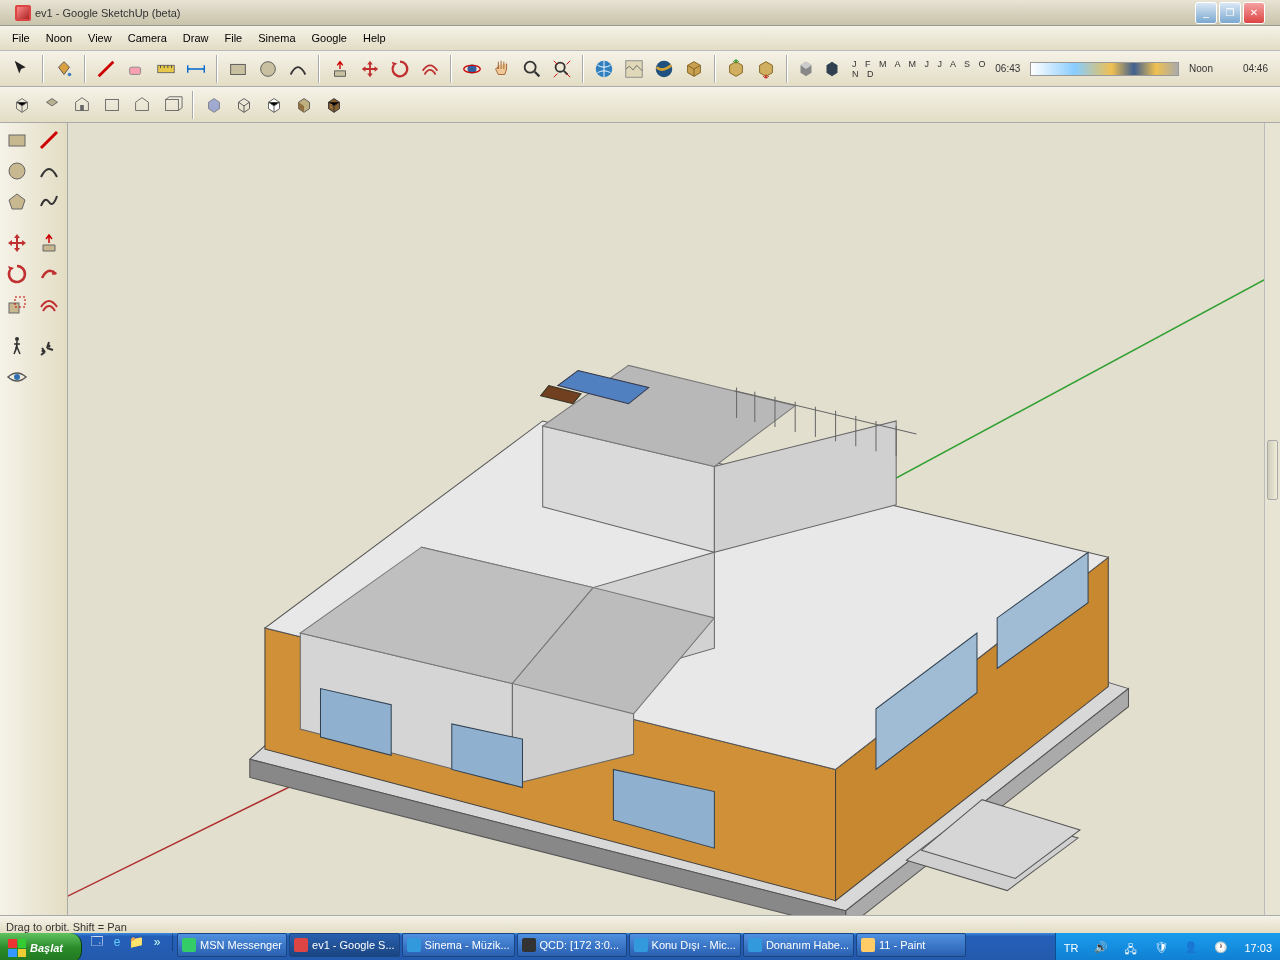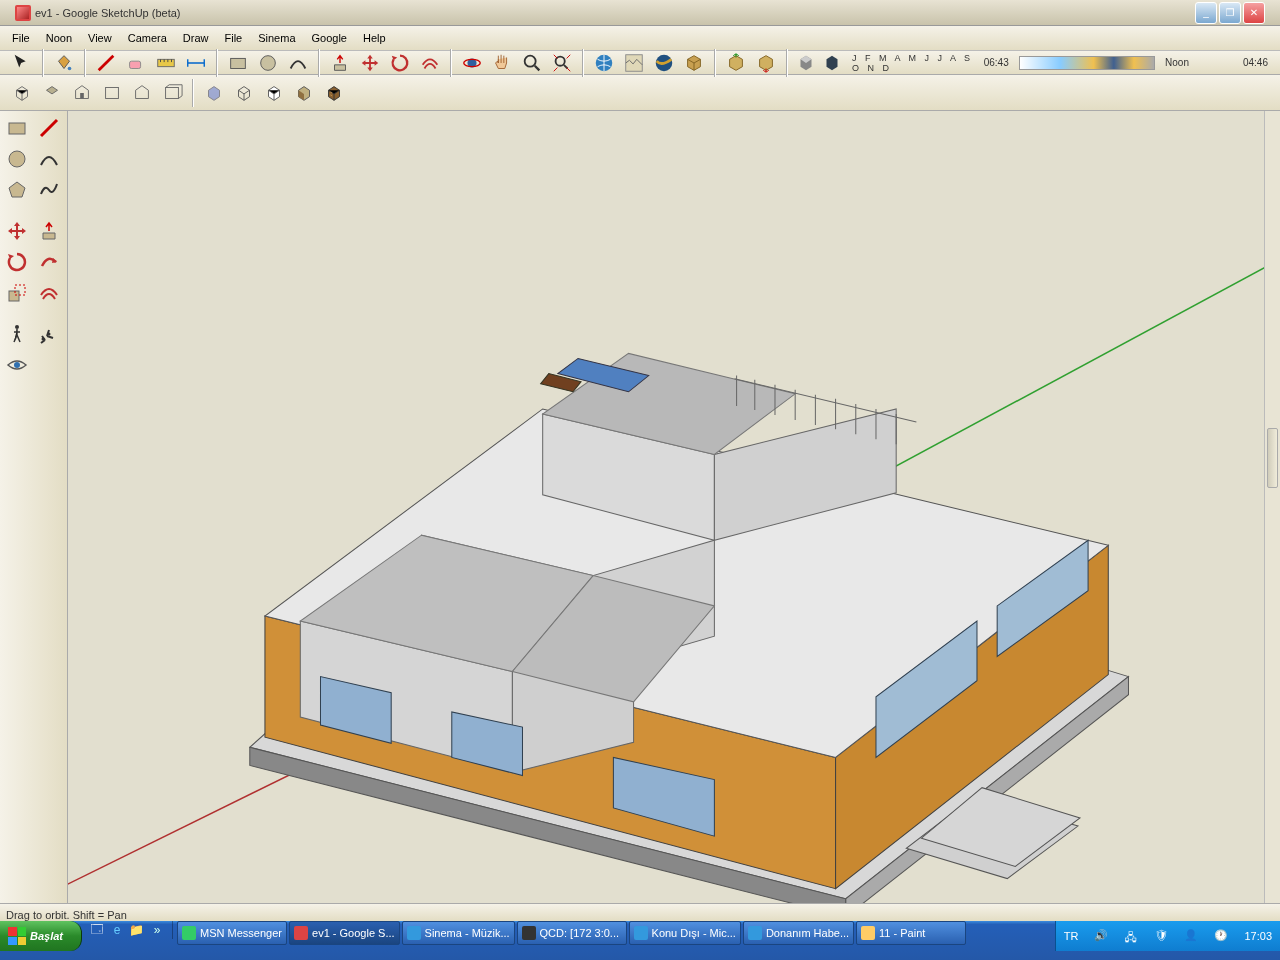--- a/index.html
+++ b/index.html
@@ -7,21 +7,21 @@
 .titlebar{height:26px;background:linear-gradient(to bottom,#e8e3d3 0%,#d8d3bf 50%,#c9c3ab 100%);display:flex;align-items:center;padding:0 15px;border-bottom:1px solid #999}
 .titlebar .icon{width:16px;height:16px;margin-right:4px;background:#d44;border-radius:2px;position:relative}
 .titlebar .icon::before{content:"";position:absolute;inset:2px;background:linear-gradient(135deg,#f88,#a22)}
 .titlebar .title{color:#333;font-weight:normal;flex:1}
 .win-btns{display:flex;gap:2px}
 .win-btn{width:22px;height:22px;border:1px solid #fff;border-radius:3px;display:flex;align-items:center;justify-content:center;font-family:Marlett,sans-serif;font-size:10px}
 .win-btn.min,.win-btn.max{background:linear-gradient(to bottom,#d9e8f5,#7ba8d0);color:#fff}
 .win-btn.close{background:linear-gradient(to bottom,#f5a0a0,#d44);color:#fff}
 .menubar{height:22px;background:linear-gradient(to bottom,#f5f2e8,#e3ddc4);display:flex;align-items:center;padding:12px 4px;border-bottom:1px solid #bbb}
 .menu-item{padding:3px 8px;cursor:default}
-.toolbar-row{height:24px;background:linear-gradient(to bottom,#f5f2e8,#e3ddc4);display:flex;align-items:center;padding:2px 4px;border-bottom:1px solid #aaa;gap:0}
+.toolbar-row{height:36px;background:linear-gradient(to bottom,#f5f2e8,#e3ddc4);display:flex;align-items:center;padding:2px 4px;border-bottom:1px solid #aaa;gap:0}
 .toolbar-row.second{height:36px}
 .tool-group{display:flex;align-items:center;padding:0 4px;height:30px;gap:2px}
 .tool-sep{width:2px;height:28px;border-left:1px solid #aaa;border-right:1px solid #fff;margin:0 2px}
 .tbtn{width:28px;height:28px;border:1px solid transparent;border-radius:2px;display:flex;align-items:center;justify-content:center;cursor:default}
 .tbtn svg{width:22px;height:22px}
 .shadow-bar{width:180px;height:14px;background:linear-gradient(to right,#fff 0%,#88ccff 30%,#f0c050 55%,#406090 70%,#f0c050 85%,#aaa 100%);border:1px solid #999;margin:0 4px}
 .time-txt{font-size:10px;color:#333;margin:0 4px}
 .month-ticks{font-size:9px;color:#333;letter-spacing:3px;margin-left:6px}
 .main{display:flex;height:calc(100% - 26px - 22px - 36px - 36px - 18px - 30px);background:#eae6d5}
 .left-tools{width:68px;background:linear-gradient(to right,#f5f2e8,#e3ddc4);border-right:1px solid #aaa;display:flex;flex-direction:column;padding:2px;gap:0}
@@ -239,21 +239,21 @@
       </div>
     <div class="tbtn">
         <svg viewBox="0 0 24 24">
           <path d="M6 8l6-4 6 4v8l-6 4-6-4z" fill="#304050"></path>
         </svg>
       </div>
     <span class="month-ticks">J F M A M J J A S O N D</span>
     <span class="time-txt">06:43</span>
     <div class="shadow-bar"></div>
     <span class="time-txt">Noon</span>
-    <span class="time-txt" style="margin-left:48px">04:46</span>
+    <span class="time-txt" style="margin-left:24px">04:46</span>
   </div>
 </div>
 
 <div class="toolbar-row second">
   <div class="tool-group">
     <div class="tbtn">
         <svg viewBox="0 0 24 24">
           <path d="M6 9l6-4 6 4v7l-6 4-6-4z" fill="none" stroke="#666"></path>
           <path d="M6 9l6 4 6-4M12 13v7" stroke="#666"></path>
         </svg>

